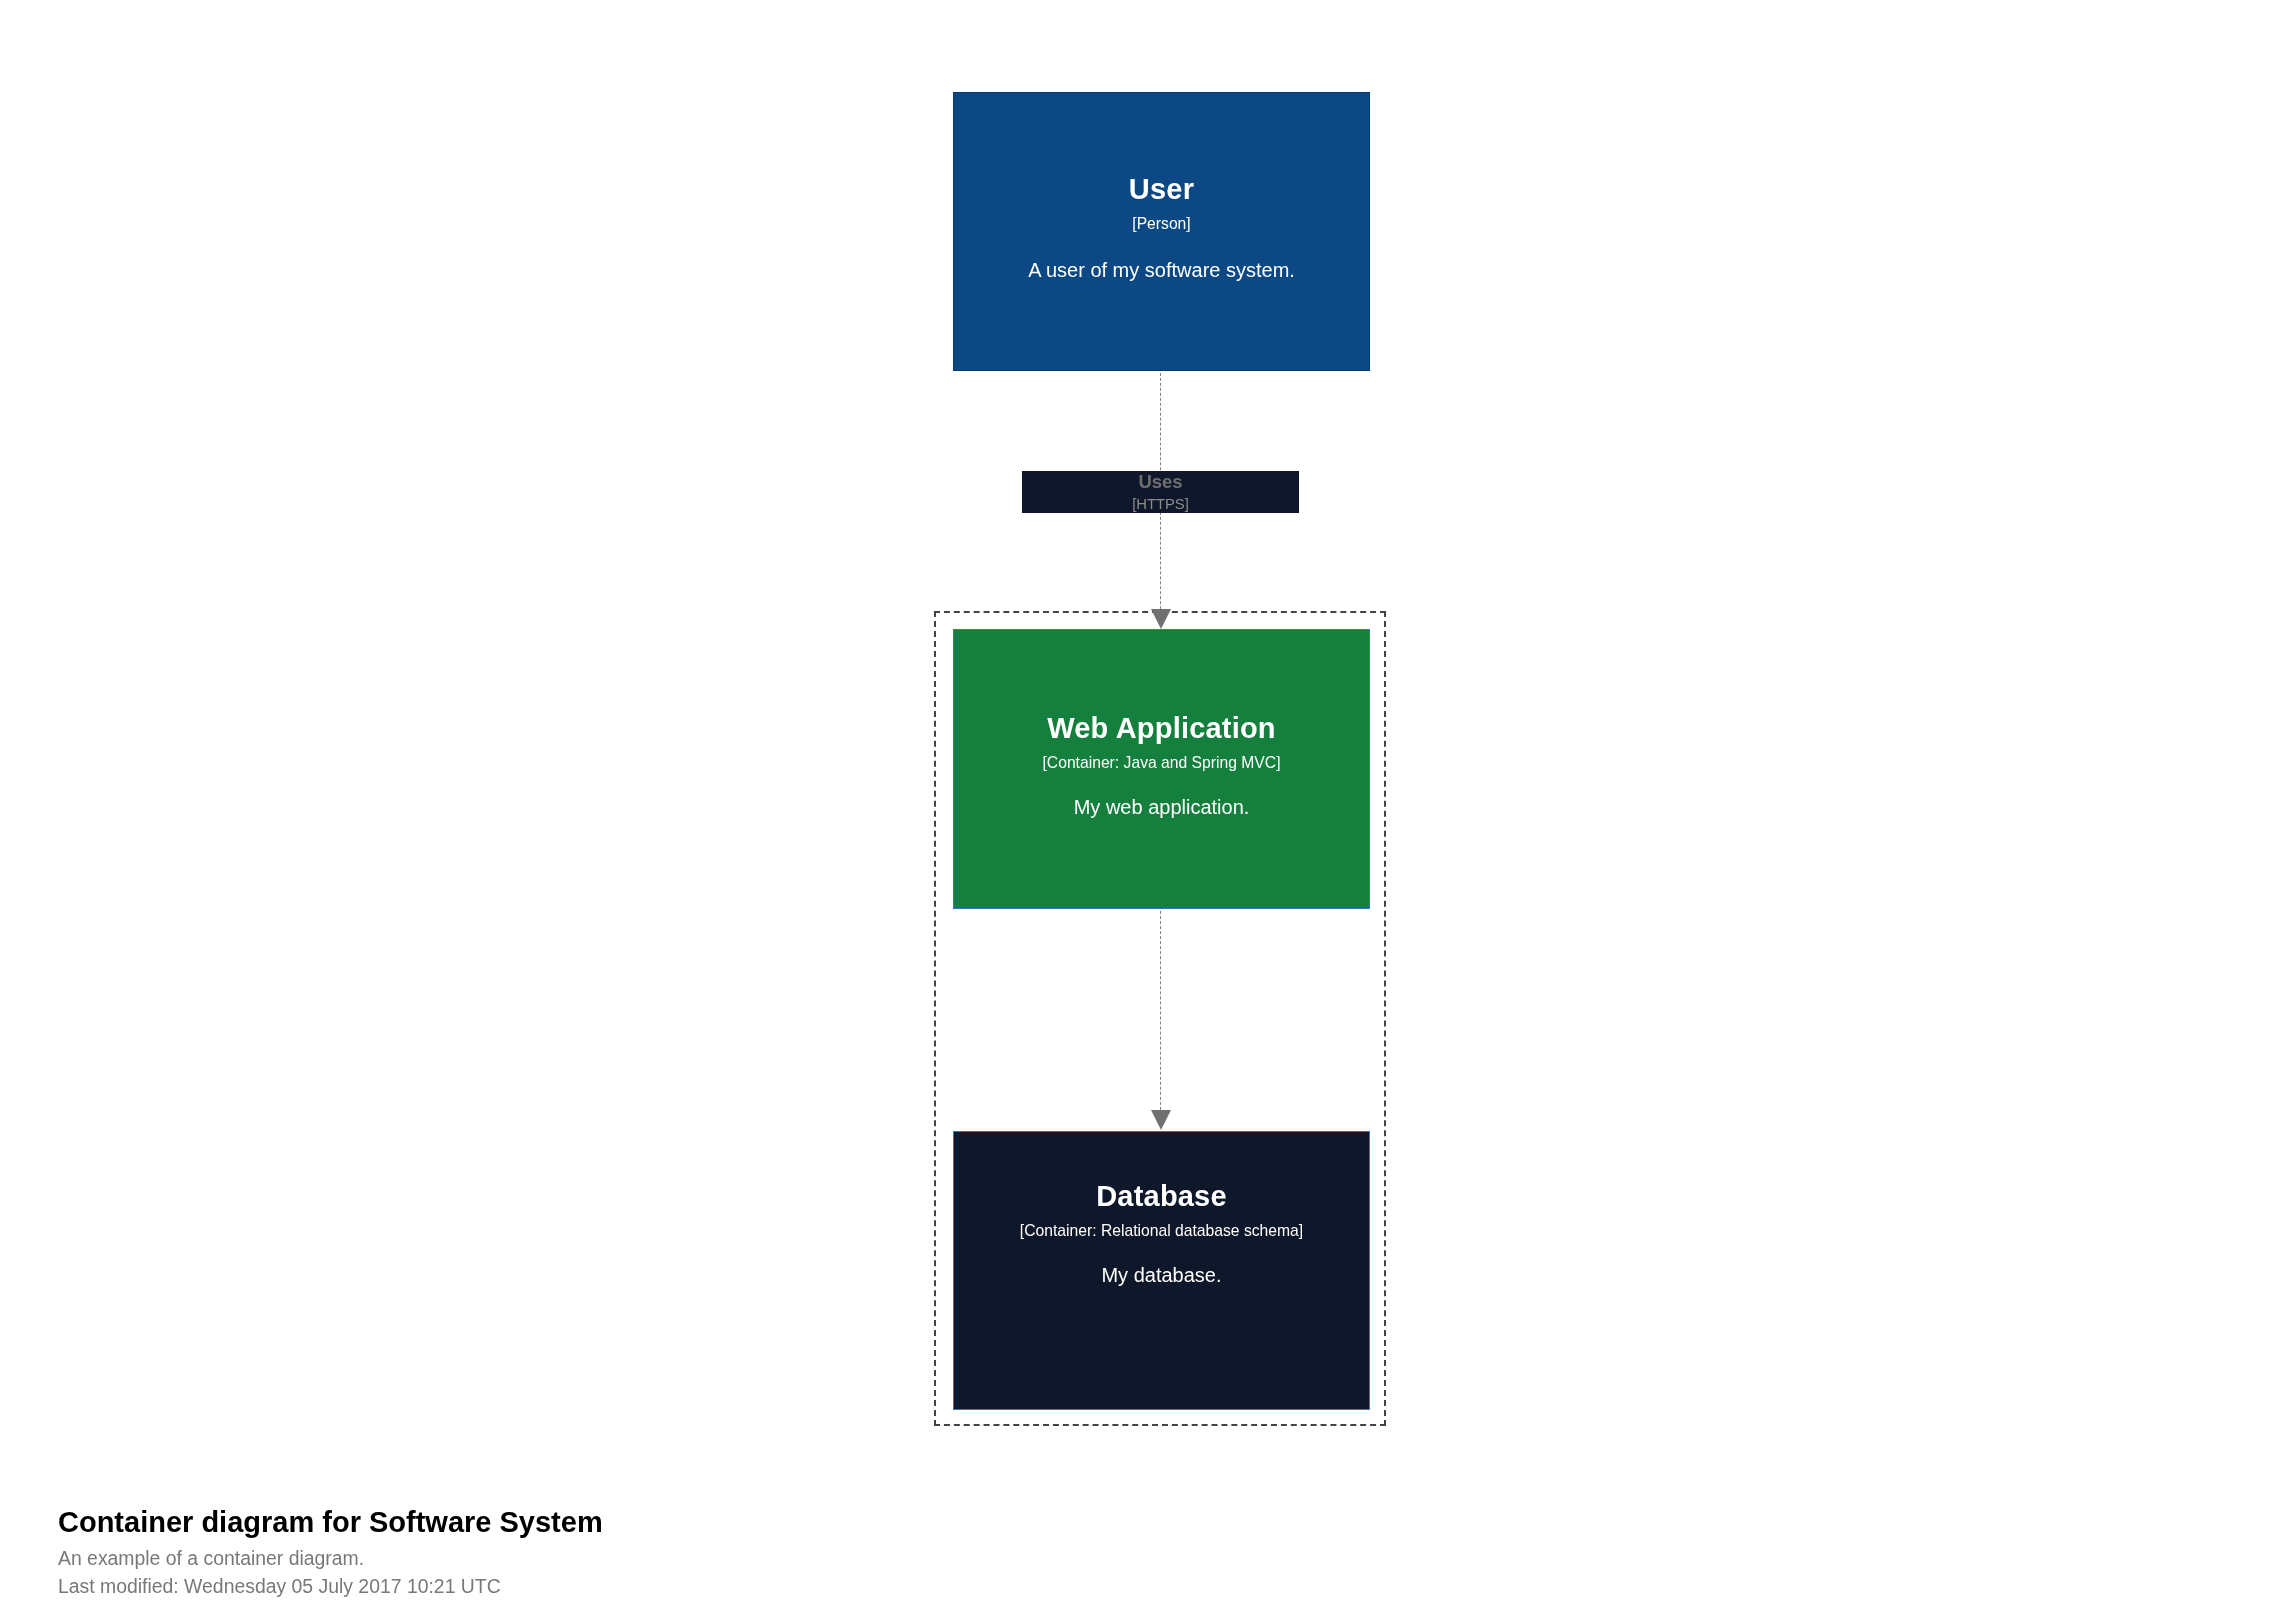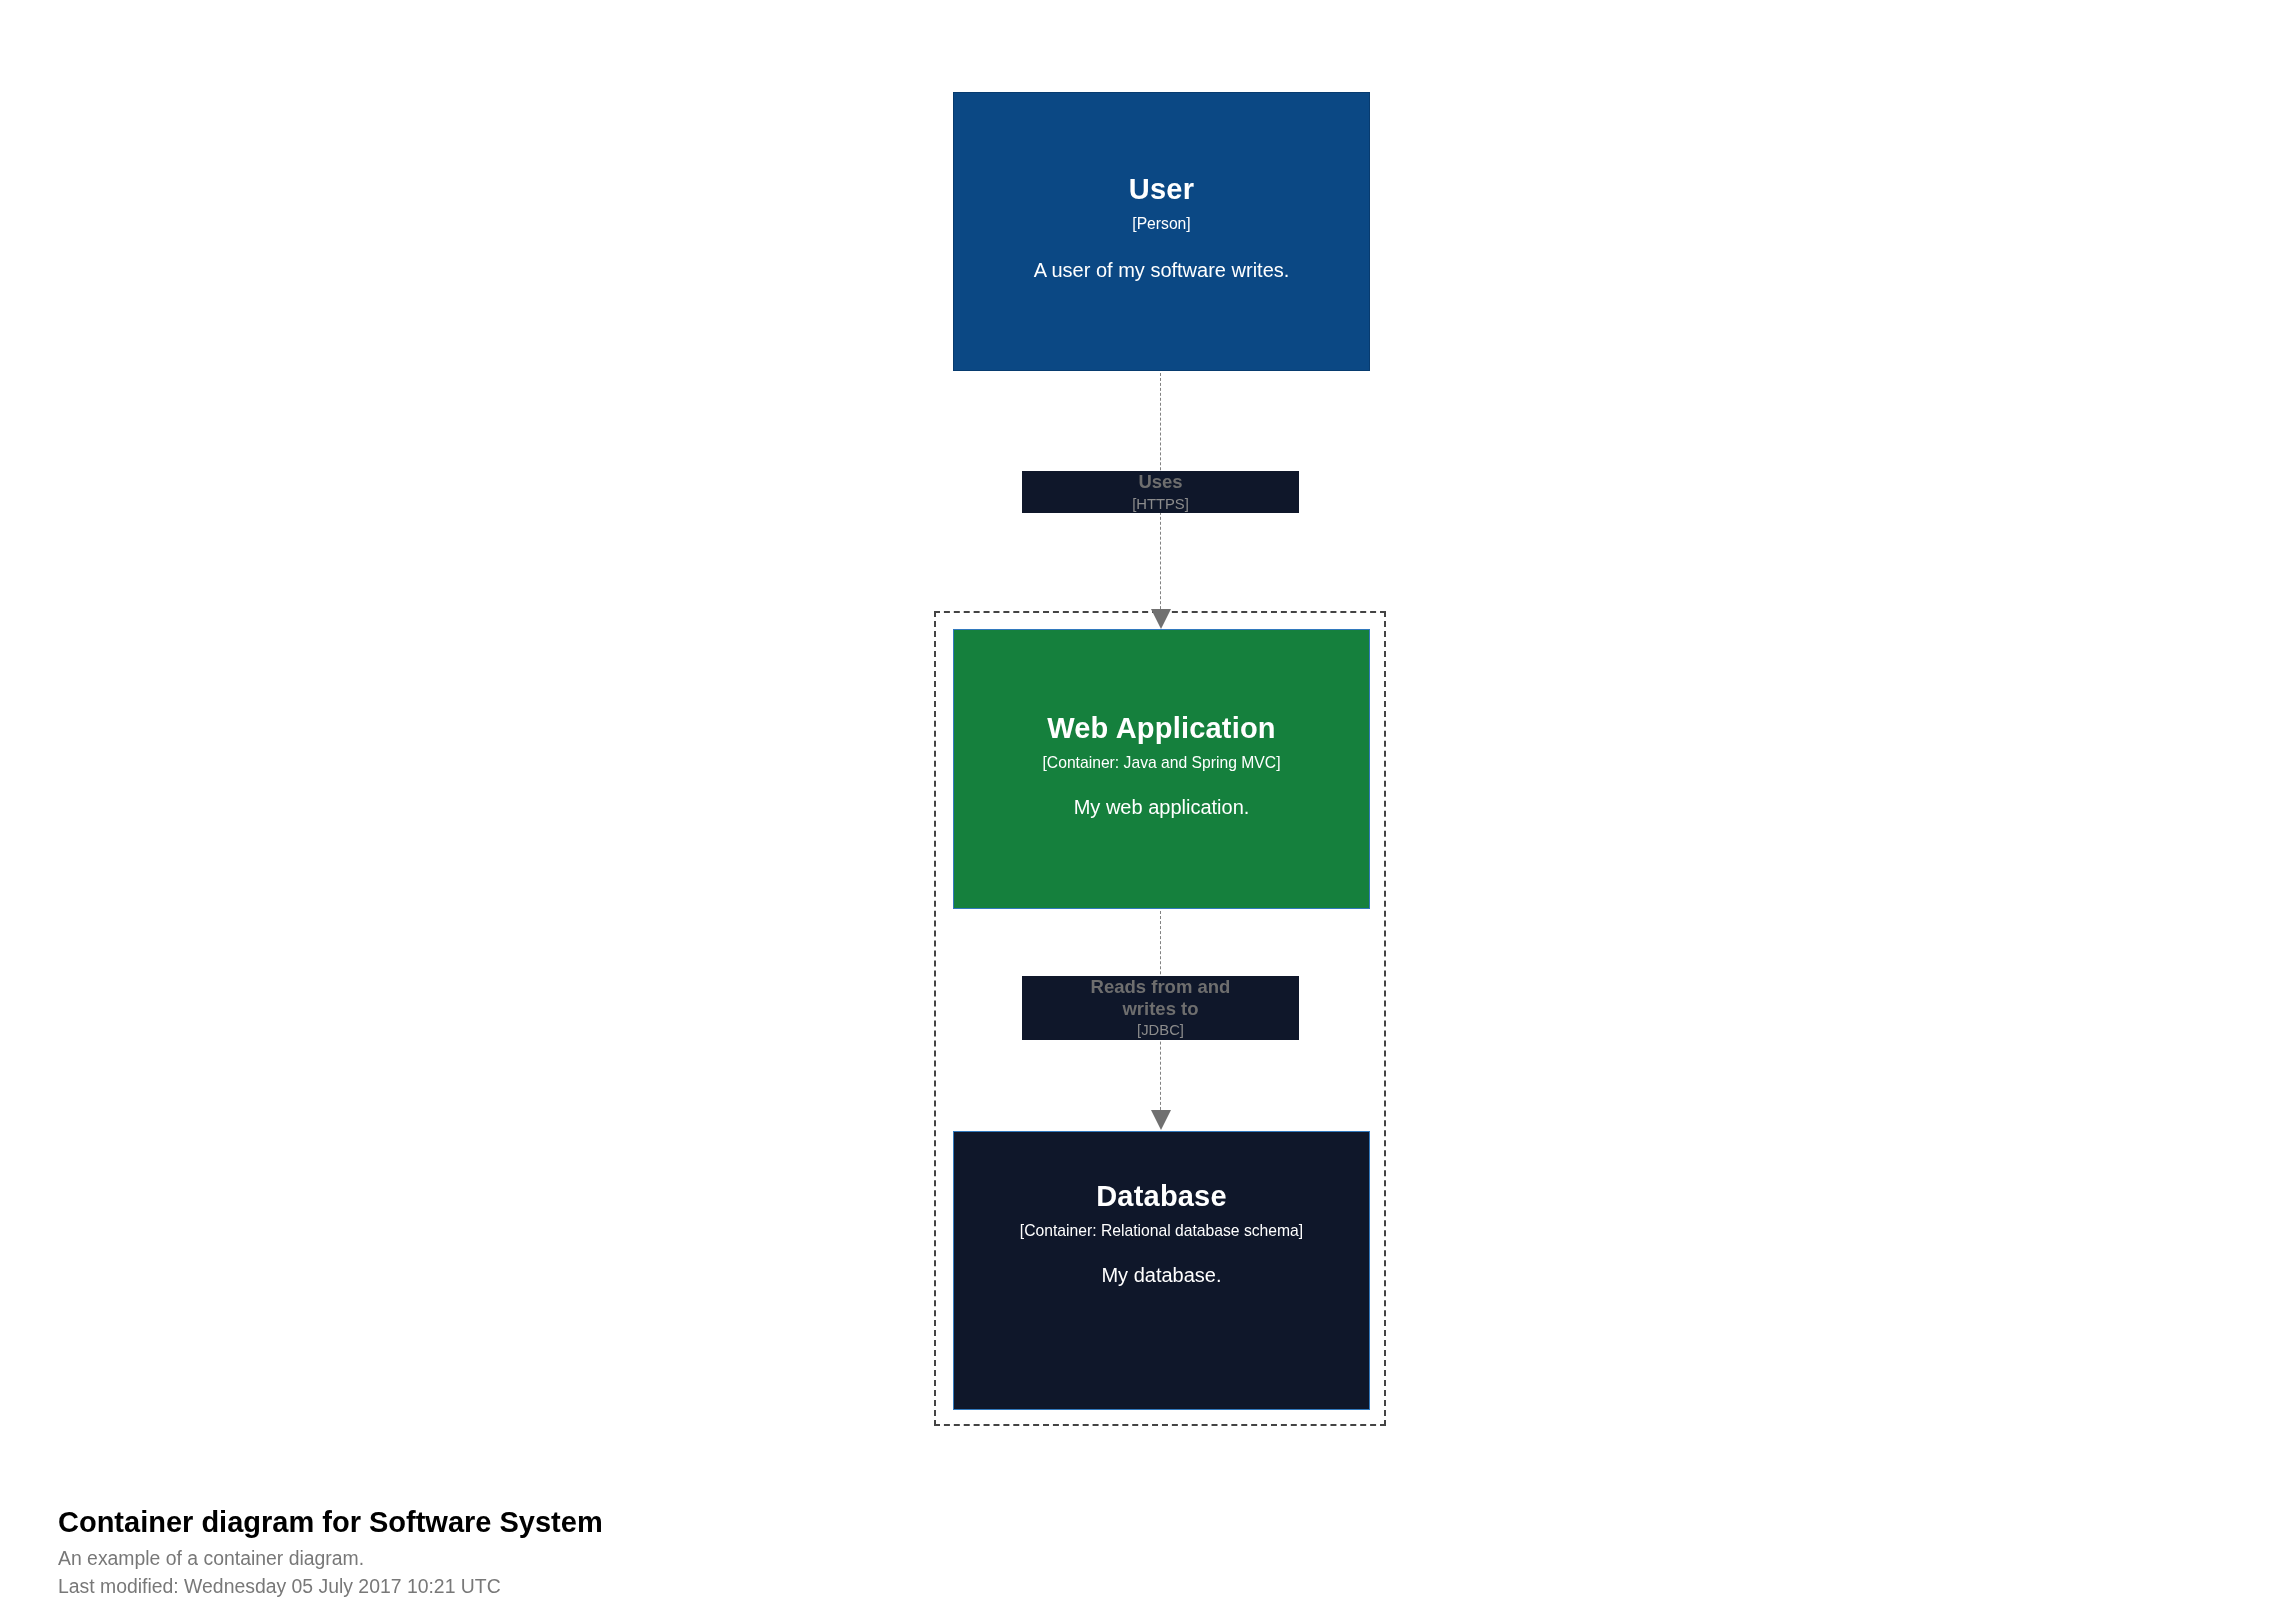--- a/index.html
+++ b/index.html
@@ -180,43 +180,38 @@
 </head>
 <body>
 
 <div id="canvas">
 
   <div id="boundary"></div>
 
   <div class="node" id="node-user">
     <span class="node-name">User</span>
     <span class="node-tech">[Person]</span>
-    <span class="node-desc">A user of my software writes.</span>
+    <span class="node-desc">A user of my software system.</span>
   </div>
 
   <div class="rel-line" id="rel1-line"></div>
   <div class="rel-arrow" id="rel1-arrow"></div>
   <div class="rel-label" id="rel1-label">
     <span class="rel-desc">Uses</span>
     <span class="rel-tech">[HTTPS]</span>
   </div>
 
   <div class="node" id="node-webapp">
     <span class="node-name">Web Application</span>
     <span class="node-tech">[Container: Java and Spring MVC]</span>
     <span class="node-desc">My web application.</span>
   </div>
 
   <div class="rel-line" id="rel2-line"></div>
   <div class="rel-arrow" id="rel2-arrow"></div>
-  <div class="rel-label" id="rel2-label">
-    <span class="rel-desc">Reads from and</span>
-    <span class="rel-desc">writes to</span>
-    <span class="rel-tech">[JDBC]</span>
-  </div>
 
   <div class="node" id="node-database">
     <span class="node-name">Database</span>
     <span class="node-tech">[Container: Relational database schema]</span>
     <span class="node-desc">My database.</span>
   </div>
 
   <div id="caption">
     <p class="cap-title">Container diagram for Software System</p>
     <p class="cap-sub">An example of a container diagram.</p>

